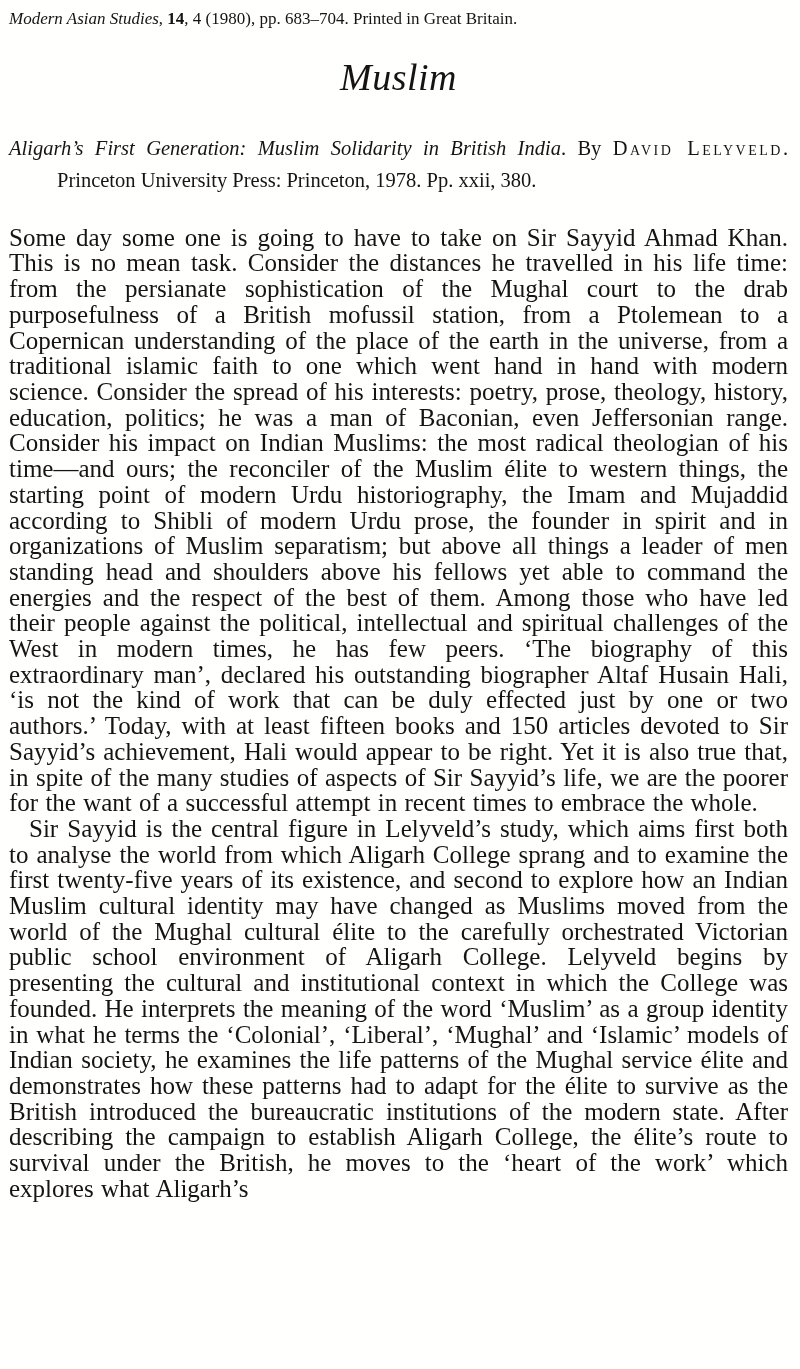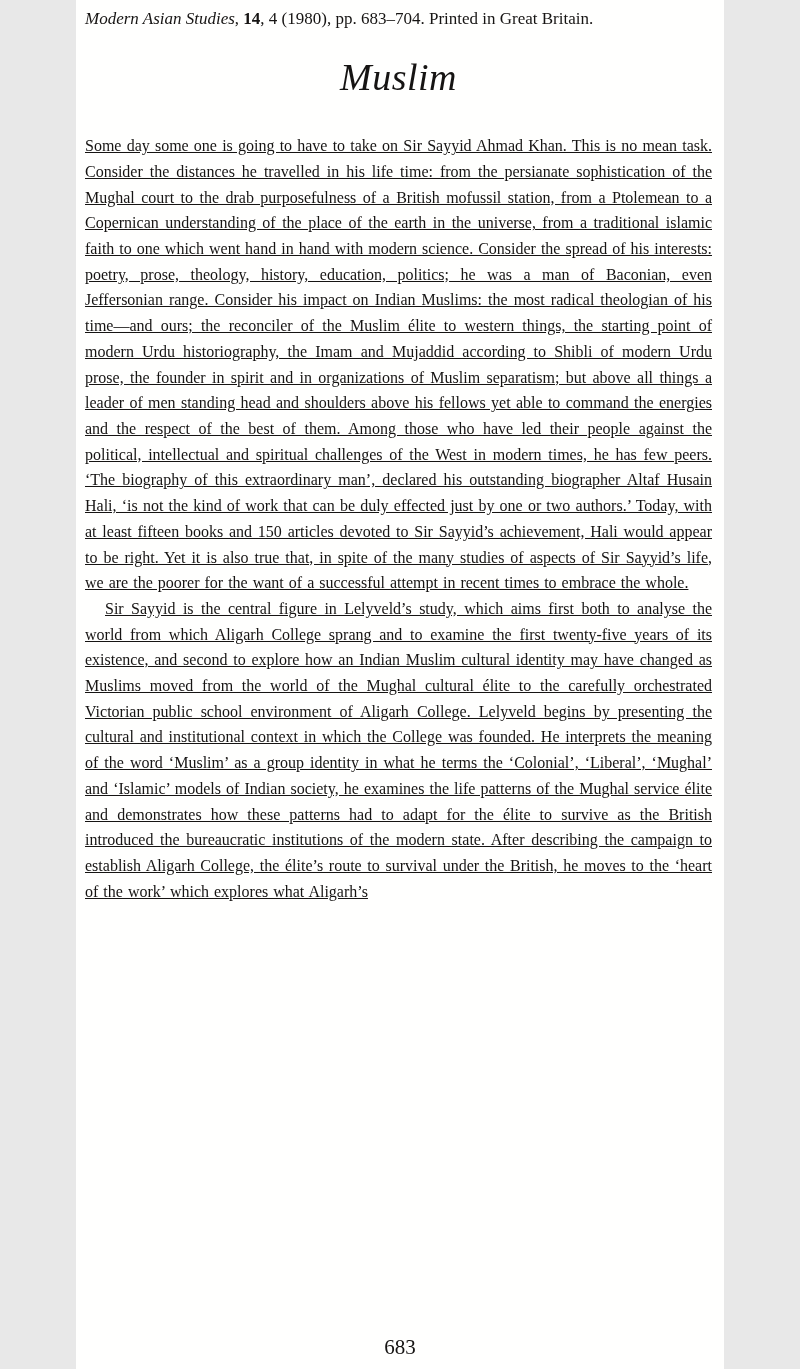--- a/index.html
+++ b/index.html
@@ -2,21 +2,21 @@
 <html><head>
 <meta charset="utf-8">
 <style>
   html, body {
     margin: 0;
     padding: 0;
     background: #e8e8e8;
   }
   .page {
     position: relative;
-    width: 648px;
+    width: 800px;
     height: 1369px;
     margin: 0 auto;
     background: #fffffe;
     box-sizing: border-box;
     padding: 8px 12px 0 9px;
     overflow: hidden;
     font-family: "Liberation Serif", "DejaVu Serif", serif;
     color: #161413;
   }
   .running-header {
@@ -55,26 +55,25 @@
     text-indent: -48px;
   }
   .sc {
     font-variant: small-caps;
     letter-spacing: 2.5px;
   }
   .review-body {
     margin-top: 2px;
   }
   .review-body p {
-    font-size: 16px;
+    font-size: 25px;
     line-height: 25.7px;
     text-align: justify;
     margin: 0;
     word-spacing: 1px;
-    text-decoration: underline;
   }
   .review-body p.indent {
     text-indent: 20px;
   }
   .page-number {
     position: absolute;
     left: 0;
     right: 0;
     bottom: 9px;
     text-align: center;
@@ -86,24 +85,24 @@
 
 <div class="page">
 
   <div class="running-header"><span class="it">Modern Asian Studies</span><span>, </span><span class="bold">14</span><span>, 4 (1980), pp. 683–704. Printed in Great Britain.</span></div>
 
   <h1 class="section-title">Muslim</h1>
 
 
   <div class="citations">
 
+    <p class="citation"><span class="it">Aligarh’s First Generation: Muslim Solidarity in British India</span><span>. By </span><span class="sc">David Lelyveld</span><span>. Princeton University Press: Princeton, 1978. Pp. xxii, 380.</span></p>
 
 
   </div>
 
   <div class="review-body">
     <p>Some day some one is going to have to take on Sir Sayyid Ahmad Khan. This is no mean task. Consider the distances he travelled in his life time: from the persianate sophistication of the Mughal court to the drab purposefulness of a British mofussil station, from a Ptolemean to a Copernican understanding of the place of the earth in the universe, from a traditional islamic faith to one which went hand in hand with modern science. Consider the spread of his interests: poetry, prose, theology, history, education, politics; he was a man of Baconian, even Jeffersonian range. Consider his impact on Indian Muslims: the most radical theologian of his time—and ours; the reconciler of the Muslim élite to western things, the starting point of modern Urdu historiography, the Imam and Mujaddid according to Shibli of modern Urdu prose, the founder in spirit and in organizations of Muslim separatism; but above all things a leader of men standing head and shoulders above his fellows yet able to command the energies and the respect of the best of them. Among those who have led their people against the political, intellectual and spiritual challenges of the West in modern times, he has few peers. ‘The biography of this extraordinary man’, declared his outstanding biographer Altaf Husain Hali, ‘is not the kind of work that can be duly effected just by one or two authors.’ Today, with at least fifteen books and 150 articles devoted to Sir Sayyid’s achievement, Hali would appear to be right. Yet it is also true that, in spite of the many studies of aspects of Sir Sayyid’s life, we are the poorer for the want of a successful attempt in recent times to embrace the whole.</p>
     <p class="indent">Sir Sayyid is the central figure in Lelyveld’s study, which aims first both to analyse the world from which Aligarh College sprang and to examine the first twenty-five years of its existence, and second to explore how an Indian Muslim cultural identity may have changed as Muslims moved from the world of the Mughal cultural élite to the carefully orchestrated Victorian public school environment of Aligarh College. Lelyveld begins by presenting the cultural and institutional context in which the College was founded. He interprets the meaning of the word ‘Muslim’ as a group identity in what he terms the ‘Colonial’, ‘Liberal’, ‘Mughal’ and ‘Islamic’ models of Indian society, he examines the life patterns of the Mughal service élite and demonstrates how these patterns had to adapt for the élite to survive as the British introduced the bureaucratic institutions of the modern state. After describing the campaign to establish Aligarh College, the élite’s route to survival under the British, he moves to the ‘heart of the work’ which explores what Aligarh’s</p>
   </div>
 
-  <div class="page-number">683</div>
 
 </div>
 
 </body></html>

